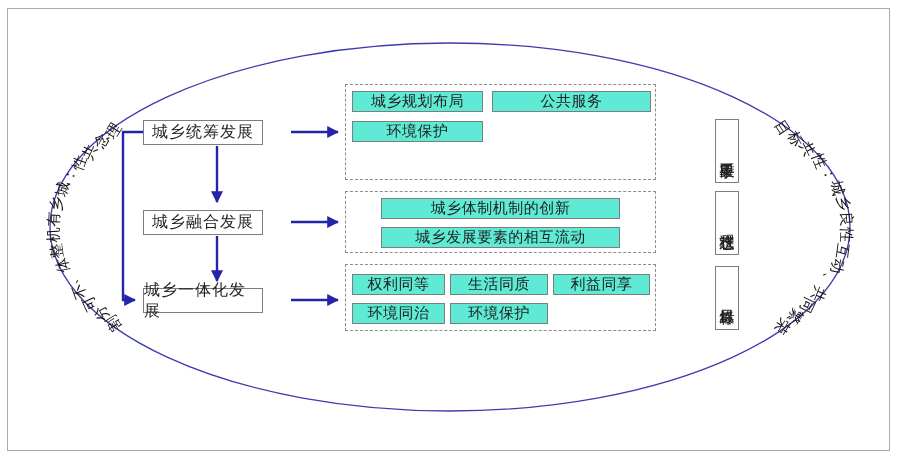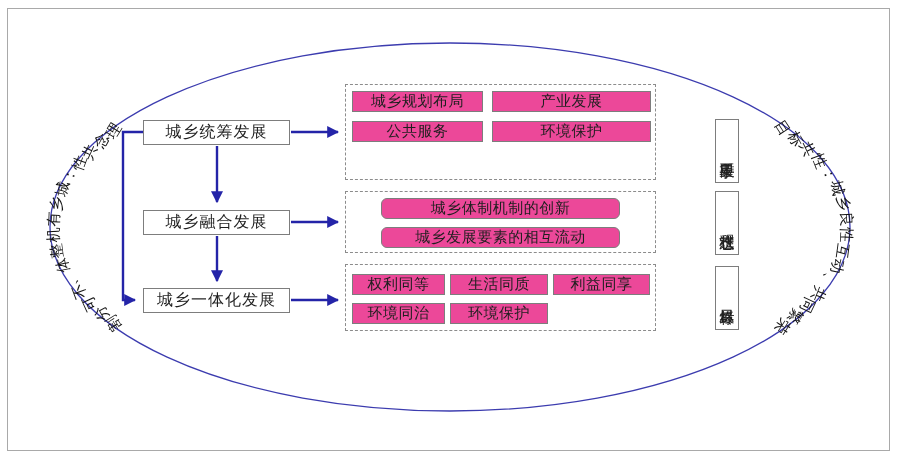--- a/index.html
+++ b/index.html
@@ -6,42 +6,42 @@
   .stage{
     position:relative;width:898px;height:460px;background:#ffffff;overflow:hidden;
     font-family:"Liberation Serif","DejaVu Serif",serif;color:#1f1f1f;
   }
   .frame{
     position:absolute;left:7px;top:8px;width:883px;height:443px;
     border:1px solid #a9a9a9;box-sizing:border-box;
   }
   svg.lines{position:absolute;left:0;top:0;pointer-events:none;}
   .flow-box{
-    position:absolute;left:143px;width:147px;height:25px;
+    position:absolute;left:143px;width:120px;height:25px;
     border:1px solid #7d7d7d;box-sizing:border-box;background:#ffffff;
     display:flex;align-items:center;justify-content:center;
     font-size:16px;letter-spacing:1px;
   }
   .fb1{top:120px;} .fb2{top:210px;} .fb3{top:288px;}
   .group{
     position:absolute;left:345px;width:311px;box-sizing:border-box;
     border:1px dashed #8c8c8c;background:#ffffff;
   }
   .g1{top:84px;height:96px;display:grid;grid-template-columns:131px 159px;
       column-gap:9px;row-gap:9px;padding:6px;align-content:start;}
   .g2{top:191px;height:62px;display:flex;flex-direction:column;align-items:center;
       gap:8px;padding:6px 0;}
   .g3{top:264px;height:67px;display:grid;grid-template-columns:93px 98px 97px;
       column-gap:5px;row-gap:8px;padding:9px 6px;align-content:start;}
   .item{
-    border:1px solid #7d7d7d;box-sizing:border-box;height:21px;background:#ec4899;
+    border:1px solid #7d7d7d;box-sizing:border-box;height:21px;background:#5eead4;
     display:flex;align-items:center;justify-content:center;
     font-size:15px;letter-spacing:0.5px;white-space:nowrap;
   }
-  .g2 .item{width:239px;border-radius:6px;}
+  .g2 .item{width:239px;}
   .stage-box{
     position:absolute;left:715px;width:24px;height:64px;
     border:1px solid #7d7d7d;box-sizing:border-box;background:#ffffff;
     display:flex;align-items:center;justify-content:center;
     writing-mode:vertical-rl;text-orientation:upright;
     font-size:15px;letter-spacing:0px;line-height:22px;
   }
   .sb1{top:119px;} .sb2{top:191px;} .sb3{top:266px;}
   .arc-layer{position:absolute;left:0;top:0;width:898px;height:460px;pointer-events:none;}
   .arc-char{
@@ -70,21 +70,20 @@
     <path d="M291,222 L338,222" fill="none" stroke="#2424a8" stroke-width="2.4" marker-end="url(#ah)"></path>
     <path d="M291,300 L338,300" fill="none" stroke="#2424a8" stroke-width="2.4" marker-end="url(#ah)"></path>
   </svg>
 
   <div class="flow-box fb1">城乡统筹发展</div>
   <div class="flow-box fb2">城乡融合发展</div>
   <div class="flow-box fb3">城乡一体化发展</div>
 
   <div class="group g1">
     <div class="item">城乡规划布局</div>
-    <div class="item">产业发展</div>
     <div class="item">公共服务</div>
     <div class="item">环境保护</div>
   </div>
 
   <div class="group g2">
     <div class="item">城乡体制机制的创新</div>
     <div class="item">城乡发展要素的相互流动</div>
   </div>
 
   <div class="group g3">

